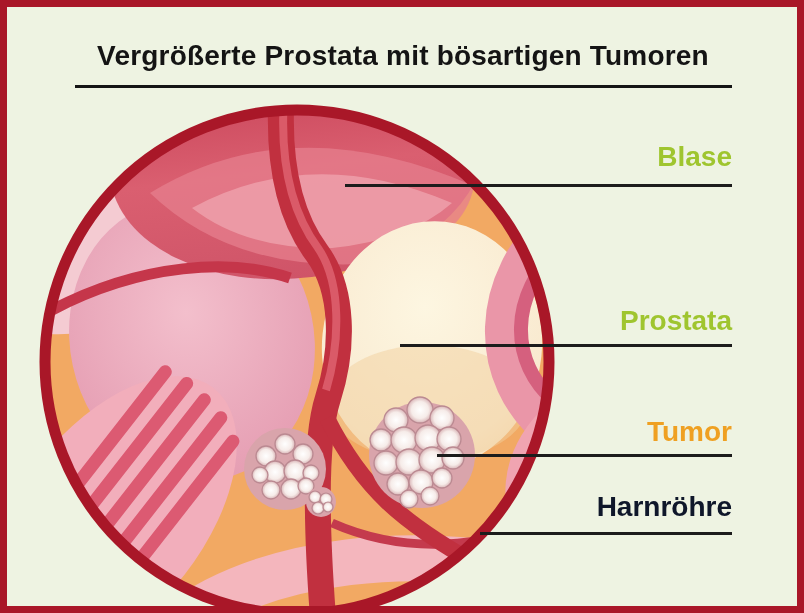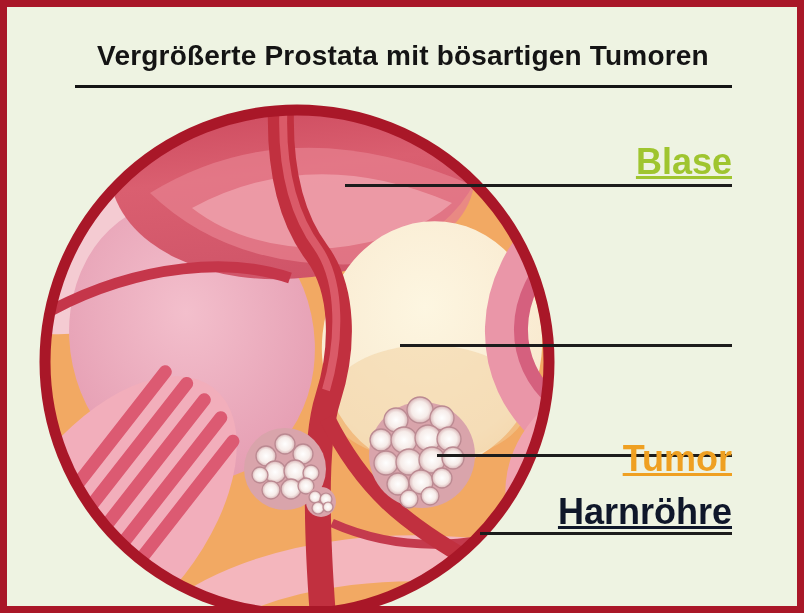--- a/index.html
+++ b/index.html
@@ -53,30 +53,29 @@
     right: 72px;
     z-index: 5;
   }
   .leader.l-blase     { top: 184px; width: 387px; }
   .leader.l-prostata  { top: 344px; width: 332px; }
   .leader.l-tumor     { top: 454px; width: 295px; }
   .leader.l-harnroehre{ top: 532px; width: 252px; }
   .label {
     position: absolute;
     right: 72px;
-    font-size: 36px;
+    font-size: 28px;
     font-weight: bold;
     text-align: right;
     z-index: 6;
     white-space: nowrap;
-    text-decoration: underline;
   }
   .label.t-blase      { top: 141px; }
   .label.t-prostata   { top: 305px; }
-  .label.t-tumor      { top: 416px; margin-top: 22px; }
+  .label.t-tumor      { top: 416px; }
   .label.t-harnroehre { top: 491px; }
 </style>
 </head>
 <body>
 
 <div class="page">
 
   <div class="title">Vergrößerte Prostata mit bösartigen Tumoren</div>
   <div class="title-underline"></div>
 
@@ -203,17 +202,18 @@
 
     <circle cx="265" cy="264" r="252" fill="none" stroke="#a91728" stroke-width="11"></circle>
   </svg>
 
   <div class="leader l-blase"></div>
   <div class="leader l-prostata"></div>
   <div class="leader l-tumor"></div>
   <div class="leader l-harnroehre"></div>
 
   <div class="label t-blase" style="color: rgb(159, 197, 47);">Blase</div>
+  <div class="label t-prostata" style="color: rgb(159, 197, 47);">Prostata</div>
   <div class="label t-tumor" style="color: rgb(239, 160, 34);">Tumor</div>
   <div class="label t-harnroehre" style="color: #0f172a;">Harnröhre</div>
 
   <div class="frame"></div>
 </div>
 
 </body></html>

